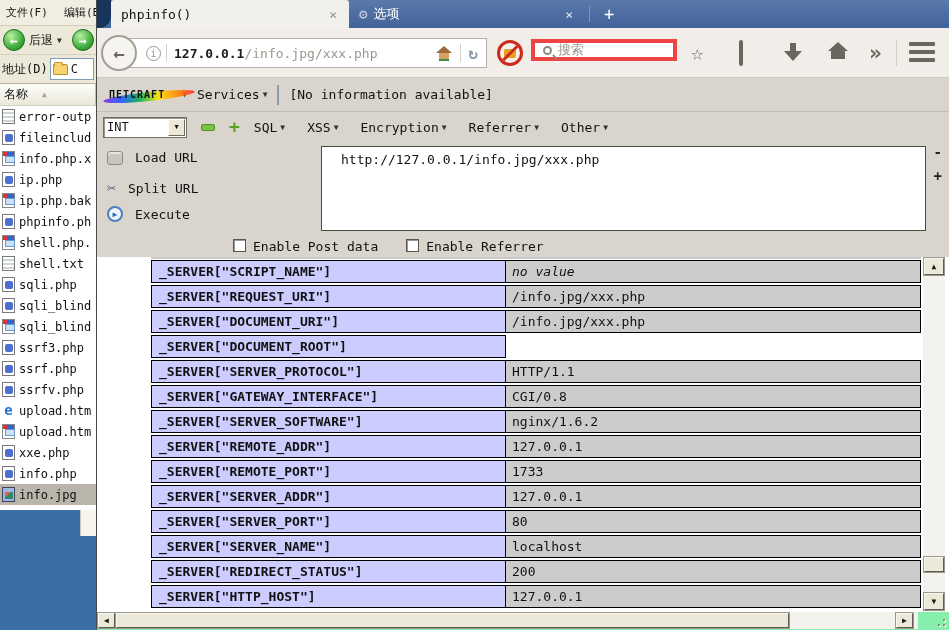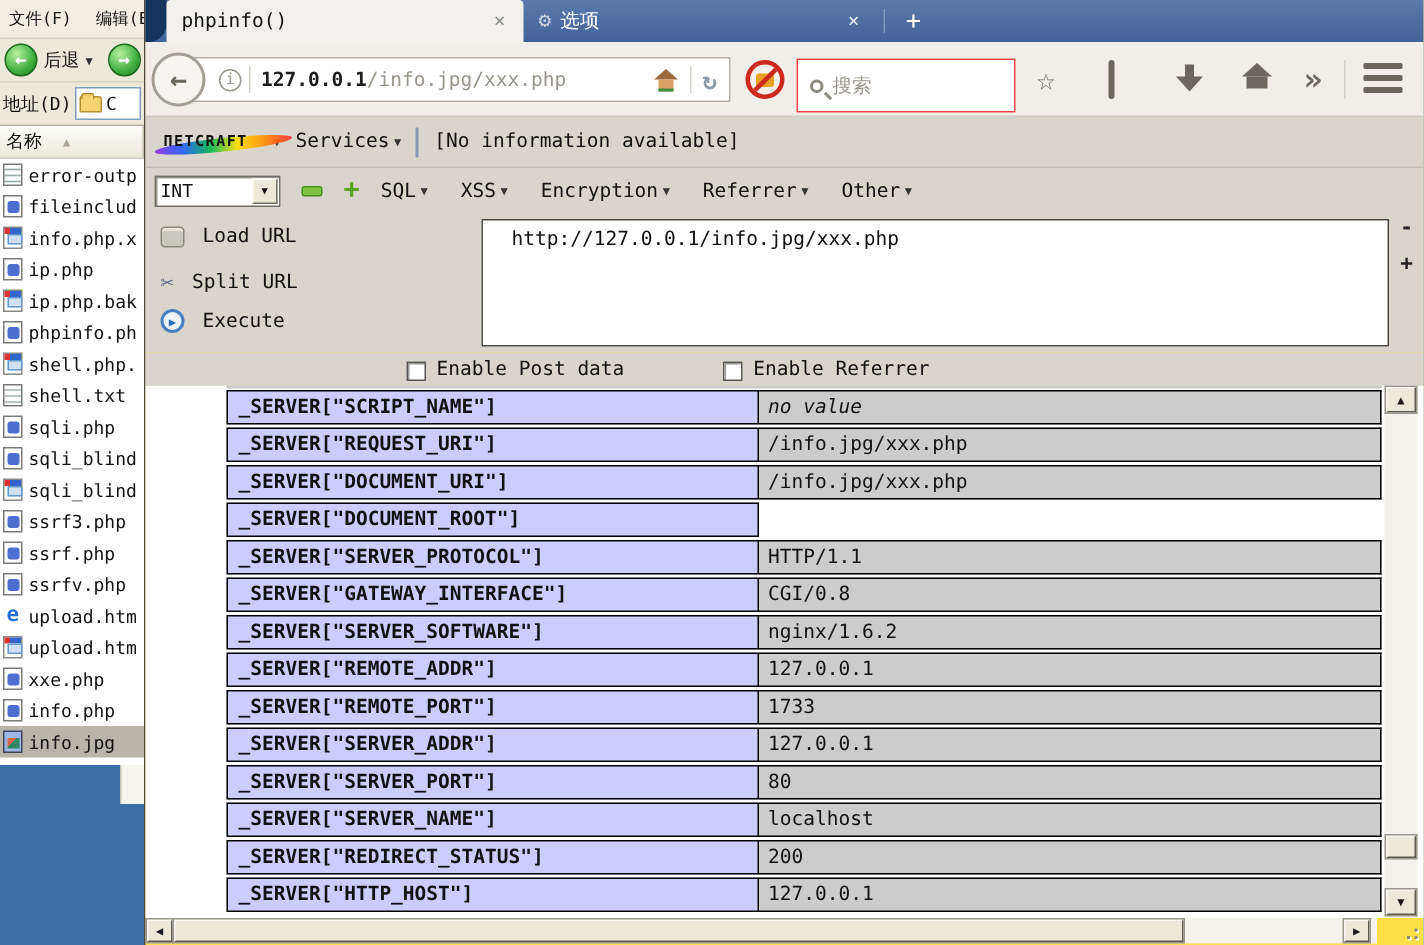--- a/index.html
+++ b/index.html
@@ -48,21 +48,21 @@
     font-size:14px; line-height:15px; text-align:center; }
   .fico.ie-file-icon::before { content:"e"; }
   .fico.image-file-icon { background:#9db7e8; border-color:#445; }
   .fico.image-file-icon::after { content:""; position:absolute; left:2px; top:4px; width:8px; height:7px;
     background:linear-gradient(135deg,#d64 0 40%, #386 40%); }
   .exp-desktop { position:absolute; left:0; top:510px; width:96px; height:120px; background:#3a6ea5; }
   .exp-scroll-remnant { position:absolute; left:80px; top:510px; width:16px; height:26px;
     background:#f5f4ef; border-left:1px solid #c9c5b8; }
 
   
-  .firefox { position:absolute; left:96px; top:0; width:853px; height:630px; background:#fde047;
+  .firefox { position:absolute; left:96px; top:0; width:853px; height:630px; background:#86efac;
     border-left:1px solid #4a4a4a; }
 
   
   .tabbar { height:28px; background:linear-gradient(#5a7aab,#42629a); display:flex; align-items:stretch; }
   .tab-corner { width:14px; background:#17345c; border-radius:0 0 12px 0; }
   .tab { display:flex; align-items:center; padding:0 10px; font-size:13px; }
   .tab.active { width:238px; background:#f2f0ec; border-radius:3px 3px 0 0; color:#111; }
   .tab.inactive { width:236px; color:#fff; }
   .tab .tab-title { flex:1; overflow:hidden; white-space:nowrap; }
   .tab-close { font-size:13px; padding:0 2px; }
@@ -90,22 +90,22 @@
     border-right:8px solid transparent; border-bottom:7px solid #9a6a3a; }
   .house-mini::after { content:""; position:absolute; left:3px; top:7px; width:10px; height:6px;
     background:#d9a066; border-bottom:2px solid #3f8f3f; }
   .reload-icon { color:#8b9aa8; font-size:16px; font-weight:bold; margin-right:8px; }
   .noscript-icon { position:absolute; left:400px; top:12px; width:26px; height:26px; border-radius:50%;
     border:3px solid #cc2a1e; background:#f5f0e8; overflow:hidden; }
   .noscript-icon::before { content:""; position:absolute; left:4px; top:6px; width:12px; height:9px;
     background:#e8a020; border-radius:2px; }
   .noscript-icon::after { content:""; position:absolute; left:-3px; top:8px; width:28px; height:3px;
     background:#cc2a1e; transform:rotate(-45deg); }
-  .searchbox { position:absolute; left:434px; top:11px; width:146px; height:36px; background:#fff;
-    border:1px solid #ef4444; display:flex; align-items:center; gap:6px; padding-left:8px; }
+  .searchbox { position:absolute; left:434px; top:11px; width:146px; height:22px; background:#fff;
+    border:4px solid #ef4444; display:flex; align-items:center; gap:6px; padding-left:8px; }
   .magnifier-icon { width:9px; height:9px; min-width:9px; border:2px solid #8d8a82; border-radius:50%; position:relative; }
   .magnifier-icon::after { content:""; position:absolute; left:7px; top:8px; width:6px; height:2px;
     background:#8d8a82; transform:rotate(45deg); }
   .search-placeholder { color:#9a968d; font-size:13px; }
   .nav-icon { position:absolute; top:14px; color:#6b675f; font-size:19px; line-height:22px; }
   .bookmarks-icon { width:17px; height:20px; border:2px solid #6b675f; border-radius:2px;
     background:repeating-linear-gradient(#f1eeea 0 2px, #6b675f 2px 4px); }
   .down-arrow-icon { width:18px; height:20px; position:relative; }
   .down-arrow-icon::before { content:""; position:absolute; left:6px; top:1px; width:6px; height:9px; background:#6b675f; }
   .down-arrow-icon::after { content:""; position:absolute; left:0; top:9px;
@@ -151,21 +151,21 @@
   .execute-icon { width:16px; height:16px; border-radius:50%; border:2px solid #4a7fc1; color:#2f6fbe;
     font-size:8px; display:flex; align-items:center; justify-content:center; background:#eef4fb; }
   .hb-textarea { position:absolute; left:224px; top:4px; width:605px; height:85px; background:#fff;
     border:1px solid #4a4a44; font-size:13px; padding:5px 19px; font-family:inherit; resize:none; white-space:pre; }
   .zoom-minus, .zoom-plus { position:absolute; right:7px; color:#222; font-size:14px; font-weight:bold; }
   .zoom-minus { top:2px; } .zoom-plus { top:26px; }
 
   
   .checkrow { height:23px; background:#d9d5cc; border-bottom:1px solid #a6a293;
     display:flex; align-items:center; gap:28px; padding-left:136px; font-size:13px; }
-  .ckitem { display:flex; align-items:flex-end; gap:7px;margin-left:38px; }
+  .ckitem { display:flex; align-items:flex-start; gap:7px; }
   .ckbox { width:13px; height:13px; background:#fff; border:1px solid #555;
     box-shadow:inset 1px 1px 0 #999; }
 
   
   .content { position:absolute; left:0; top:257px; width:853px; height:355px; background:#fff; overflow:hidden; }
   .table-sliver { position:absolute; left:54px; top:0; width:770px; height:2px; background:#c9c9c9; }
   .ptable { position:absolute; left:54px; top:3px; width:770px; }
   .prow { display:flex; margin-bottom:2px; }
   .pkey { width:355px; min-width:355px; background:#ccccff; border:1px solid #000;
     font-weight:bold; font-size:13px; line-height:15px; padding:3px 2px 3px 7px; white-space:nowrap; overflow:hidden; }

